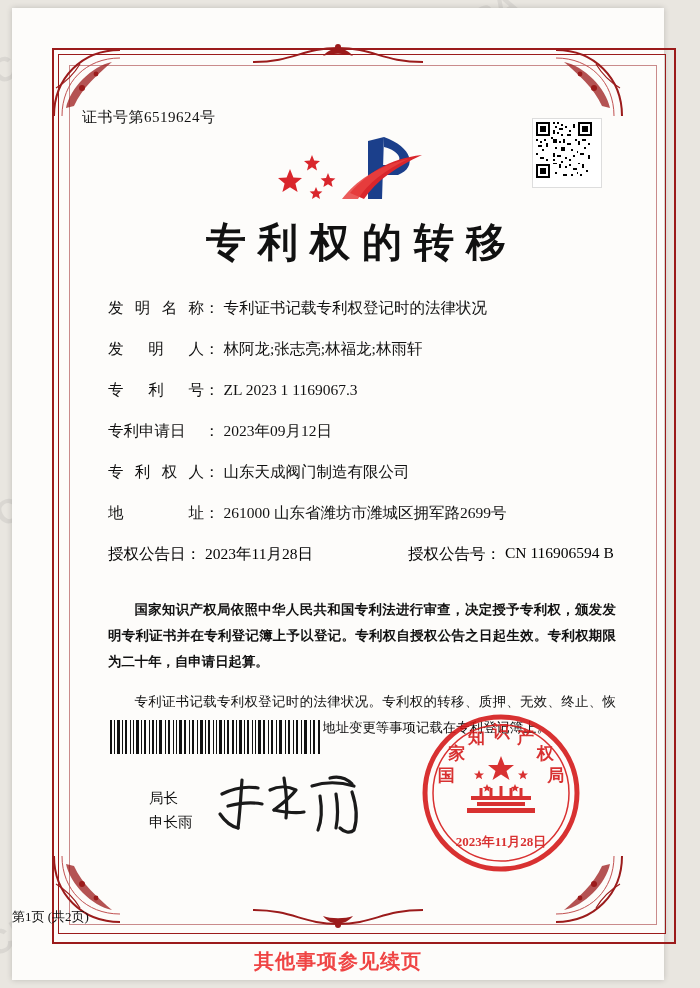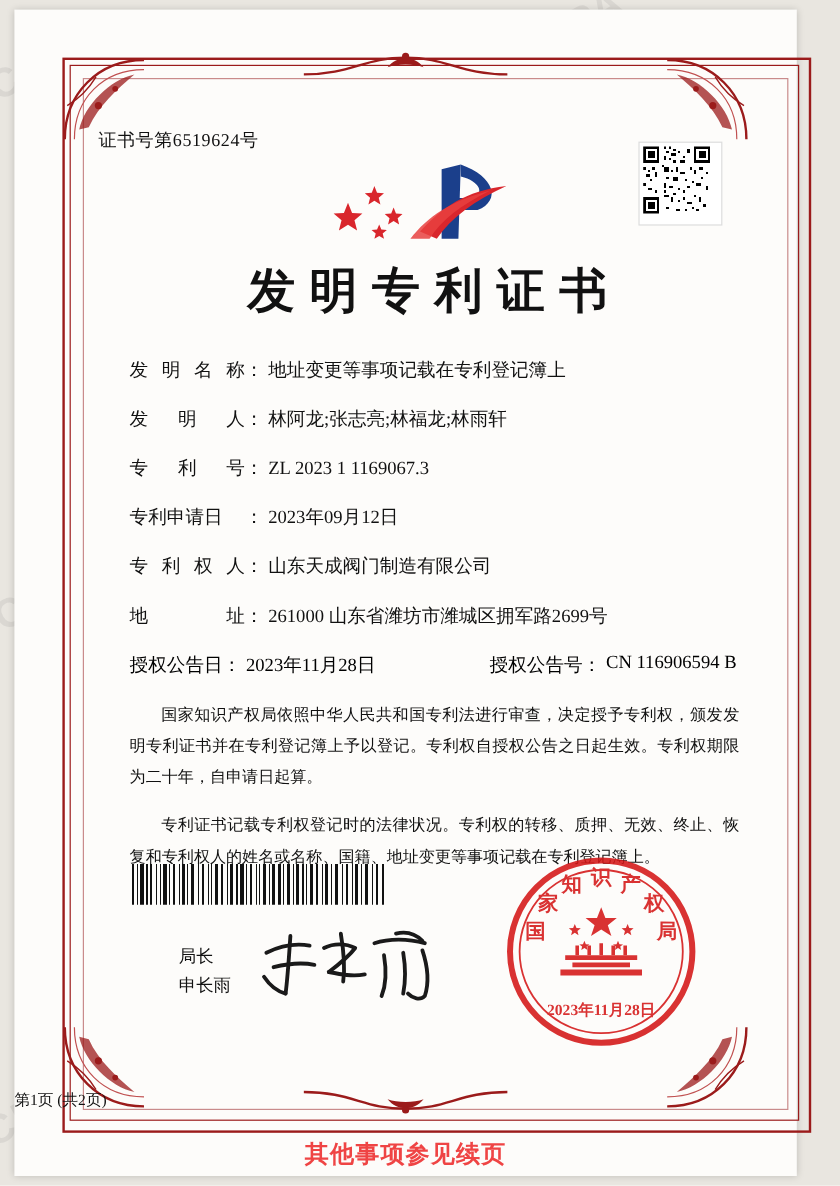--- a/index.html
+++ b/index.html
@@ -82,21 +82,21 @@
 
   .row2{display:flex;padding-left:26px;margin-bottom:16px;font-size:15.5px;}
   .row2 .left{width:300px;display:flex;align-items:center;}
   .row2 .right{display:flex;}
   .row2 .lbl{white-space:nowrap;}
 
   .para{
     font-size:13.4px;line-height:26px;color:#111;text-align:justify;
     margin:14px 26px 0 26px;text-indent:0;
   }
-  .para.first{margin-top:18px;}
+  .para.first{margin-top:32px;font-weight:bold;}
   .para .ind{display:inline-block;width:26px;}
 
   .barcode{
     position:absolute;left:96px;top:712px;width:215px;height:34px;
   }
   .barcode svg{display:block;}
 
   .signer{
     position:absolute;left:96px;top:778px;font-size:14.5px;line-height:24px;color:#111;margin-left:41px;
   }
@@ -278,31 +278,31 @@
 
         <g fill="#d9262c">
           <polygon points="18,36 21.4,44.4 30,45 23.4,50.6 25.6,59 18,54.2 10.4,59 12.6,50.6 6,45 14.6,44.4"></polygon>
           <polygon points="40,22 42.2,27.6 48,28 43.6,31.8 45,37.4 40,34.2 35,37.4 36.4,31.8 32,28 37.8,27.6"></polygon>
           <polygon points="56,40 58,45 63.4,45.4 59.4,48.8 60.6,54 56,51.2 51.4,54 52.6,48.8 48.6,45.4 54,45"></polygon>
           <polygon points="44,54 45.8,58.2 50.4,58.6 46.9,61.5 48,66 44,63.6 40,66 41.1,61.5 37.6,58.6 42.2,58.2"></polygon>
         </g>
       </svg>
     </div>
 
-    <div class="title">发明专利证书</div>
+    <div class="title">专利权的转移</div>
 
     <div class="field">
       <span class="fl">
         <span>发</span>
           <span>明</span>
           <span>名</span>
           <span>称</span>
       </span>
       <span class="fc">：</span>
-      <span class="fv">地址变更等事项记载在专利登记簿上</span>
+      <span class="fv">专利证书记载专利权登记时的法律状况</span>
     </div>
 
     <div class="field">
       <span class="fl">
         <span>发</span>
           <span>明</span>
           <span>人</span>
       </span>
       <span class="fc">：</span>
       <span class="fv">林阿龙;张志亮;林福龙;林雨轩</span>

